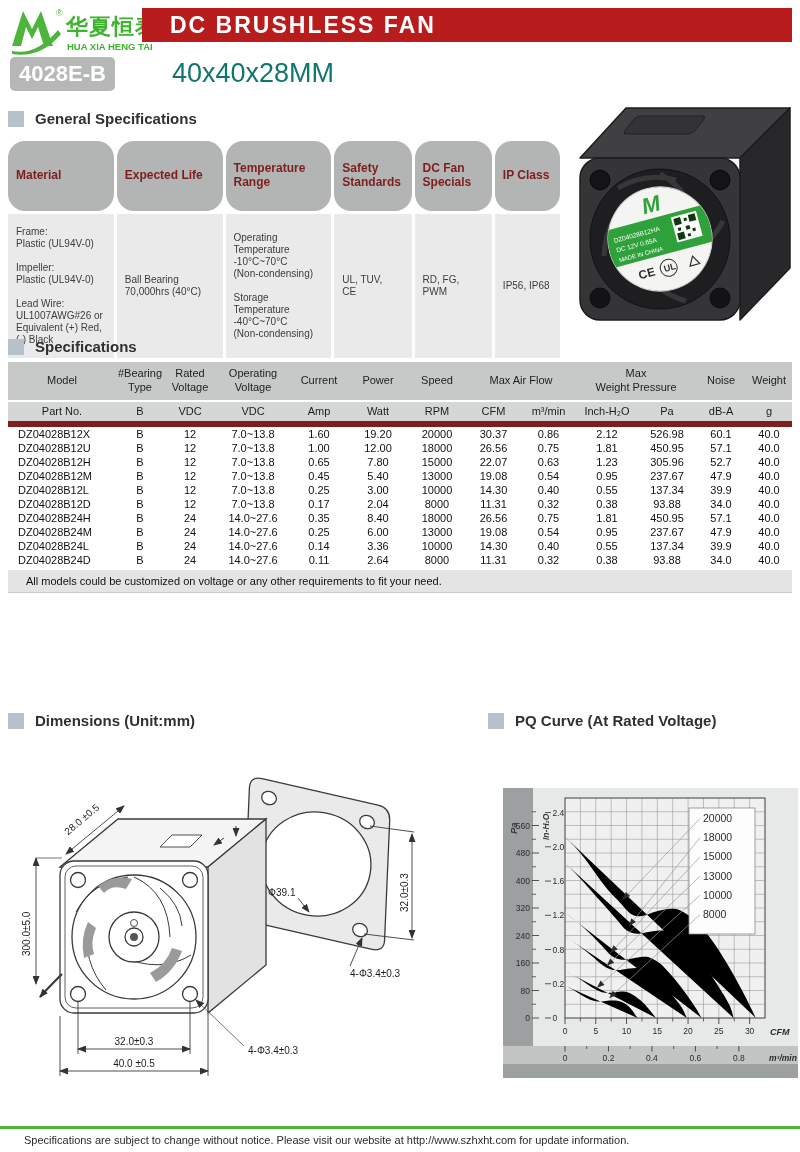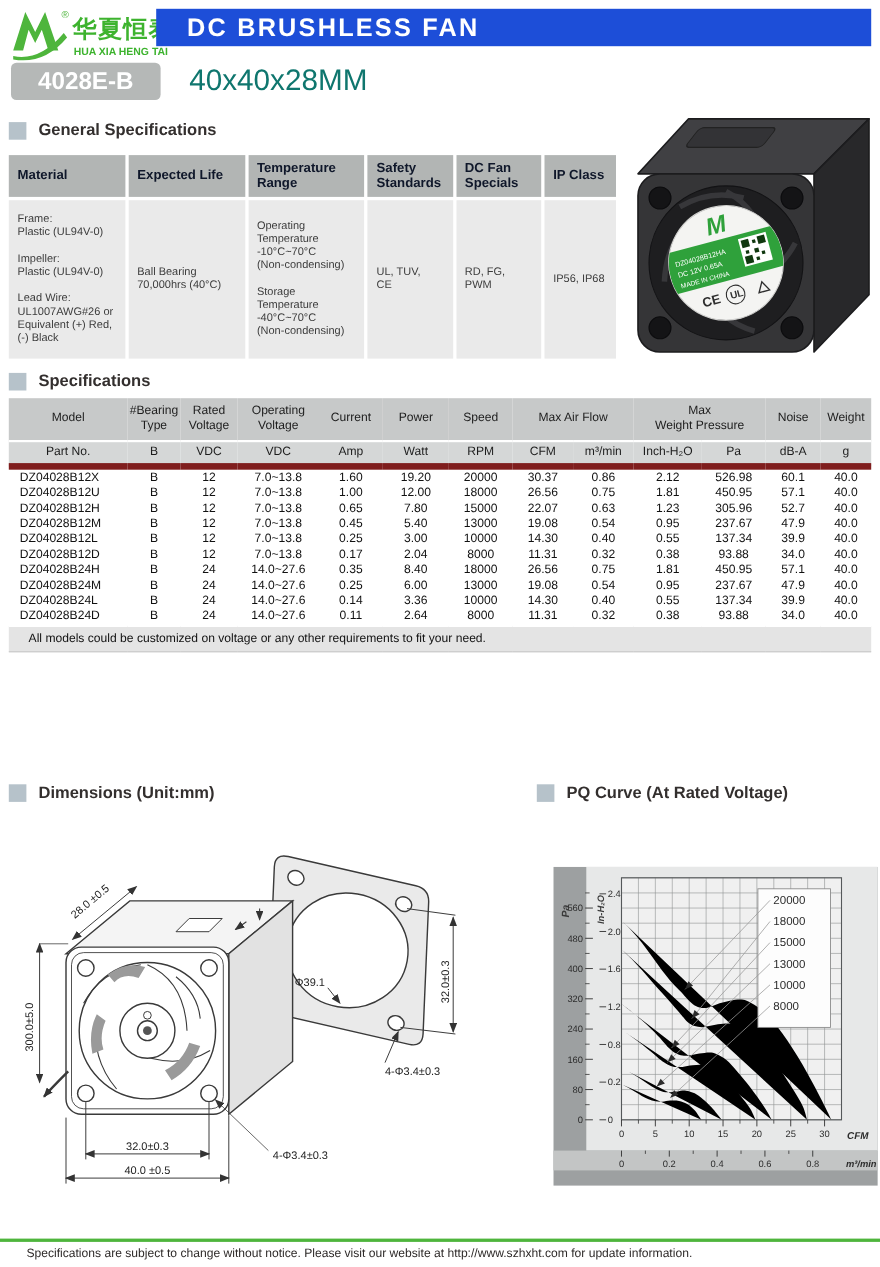--- a/index.html
+++ b/index.html
@@ -1,36 +1,36 @@
 <!DOCTYPE html>
 <html><head>
 <meta charset="utf-8">
 <style>
   html,body{margin:0;padding:0;background:#fff;}
   .page{position:relative;width:800px;height:1152px;background:#fff;overflow:hidden;
         font-family:"Liberation Sans","DejaVu Sans",sans-serif;color:#222;}
 
   
   .logo{position:absolute;left:8px;top:4px;width:150px;height:54px;}
-  .banner{position:absolute;left:142px;top:8px;width:650px;height:34px;background:#1d4ed8;
+  .banner{position:absolute;left:142px;top:8px;width:650px;height:34px;background:#b91c1c;
           color:#fff;font-weight:bold;font-size:23px;letter-spacing:2px;line-height:34px;
           padding-left:28px;box-sizing:border-box;}
-  .model-badge{position:absolute;left:10px;top:57px;width:136px;height:34px;background:#b5b8b7;
+  .model-badge{position:absolute;left:10px;top:57px;width:105px;height:34px;background:#b5b8b7;
           border-radius:5px;color:#fff;font-weight:bold;font-size:22px;text-align:center;line-height:34px;}
   .size-label{position:absolute;left:172px;top:58px;font-size:27px;color:#0f766e;}
 
   
   .section-title{position:absolute;display:flex;align-items:center;gap:11px;
           font-weight:bold;font-size:15px;color:#332f2e;}
   .bullet{width:16px;height:16px;background:#b6c2ca;flex:0 0 16px;}
 
   
   .gen-table{position:absolute;left:5px;top:138px;width:558px;border-collapse:separate;border-spacing:3px 3px;table-layout:fixed;}
-  .gen-table th{background:#b2b5b4;color:#0f172a;font-size:12px;font-weight:bold;text-align:left;
-          padding:0 8px;height:38px;white-space:pre-line;line-height:1.15;vertical-align:middle;}
+  .gen-table th{background:#b2b5b4;color:#7f1d1d;font-size:12px;font-weight:bold;text-align:left;
+          padding:16px 8px;height:38px;white-space:pre-line;line-height:1.15;vertical-align:middle;border-radius:17px;}
   .gen-table td{background:#eaeaea;font-size:10px;color:#3c3c3c;padding:7px 8px;height:130px;
           white-space:pre-line;line-height:1.2;vertical-align:middle;}
 
   
   .photo{position:absolute;left:566px;top:96px;width:232px;height:232px;}
 
   
   .spec-table{position:absolute;left:8px;top:362px;width:784px;border-collapse:collapse;table-layout:fixed;}
   .spec-table th{font-weight:normal;color:#1d1d1d;font-size:11px;white-space:pre-line;line-height:1.25;}
   .spec-table thead tr.h1 th{background:#c7c9c9;padding:5px 1px;border-bottom:2px solid #fff;}

